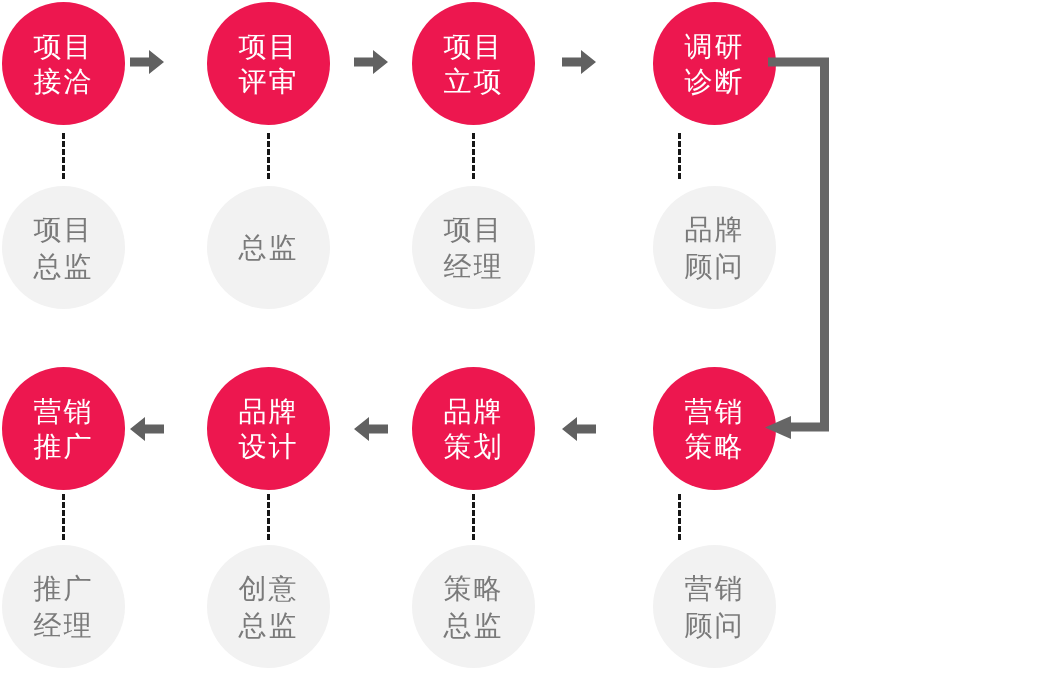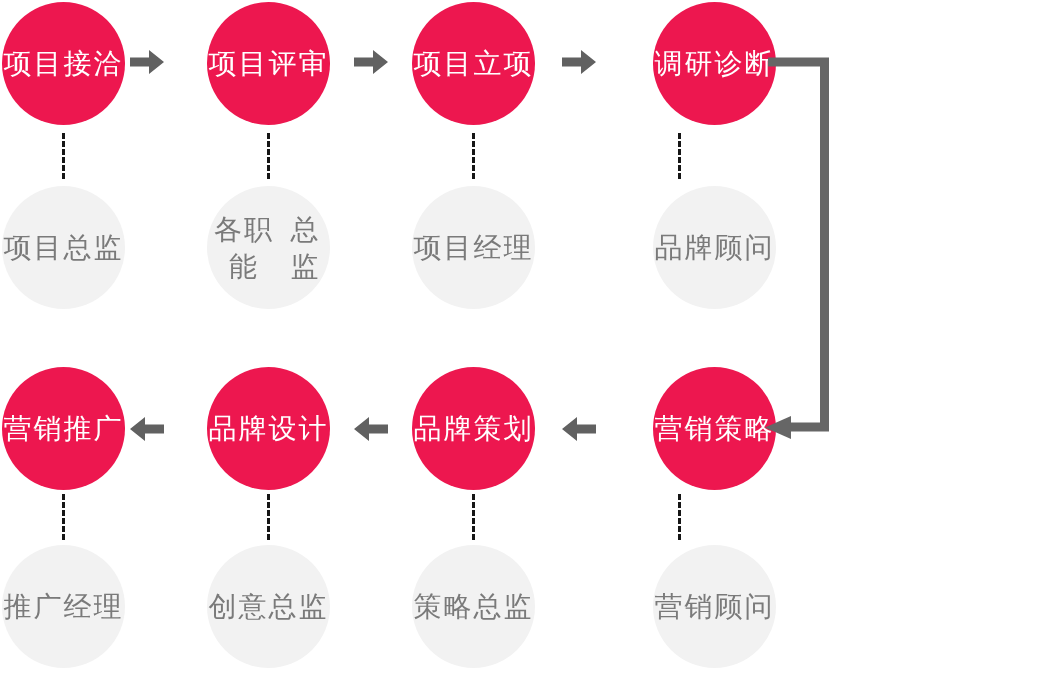--- a/index.html
+++ b/index.html
@@ -10,24 +10,24 @@
     background: #ffffff;
     overflow: hidden;
     font-family: "DejaVu Sans", sans-serif;
   }
   .circle {
     position: absolute;
     width: 123px;
     height: 123px;
     border-radius: 50%;
     display: flex;
-    flex-direction: row;
+    flex-direction: column;
     align-items: center;
     justify-content: center;
-    text-align: center;
+    text-align: right;
     box-sizing: border-box;
   }
   .stage {
     background: #ED174F;
     color: #ffffff;
     font-size: 28px;
     line-height: 35px;
     letter-spacing: 2px;
   }
   .role {
@@ -106,21 +106,20 @@
   <div class="dash c0 dt"></div>
   <div class="dash c1 dt"></div>
   <div class="dash c2 dt"></div>
   <div class="dash c3 dt"></div>
 
   <div class="circle role c0 row-role-top">
     <span>项目</span>
     <span>总监</span>
   </div>
   <div class="circle role c1 row-role-top">
-    <span>各职能</span>
     <span>总监</span>
   </div>
   <div class="circle role c2 row-role-top">
     <span>项目</span>
     <span>经理</span>
   </div>
   <div class="circle role c3 row-role-top">
     <span>品牌</span>
     <span>顾问</span>
   </div>

